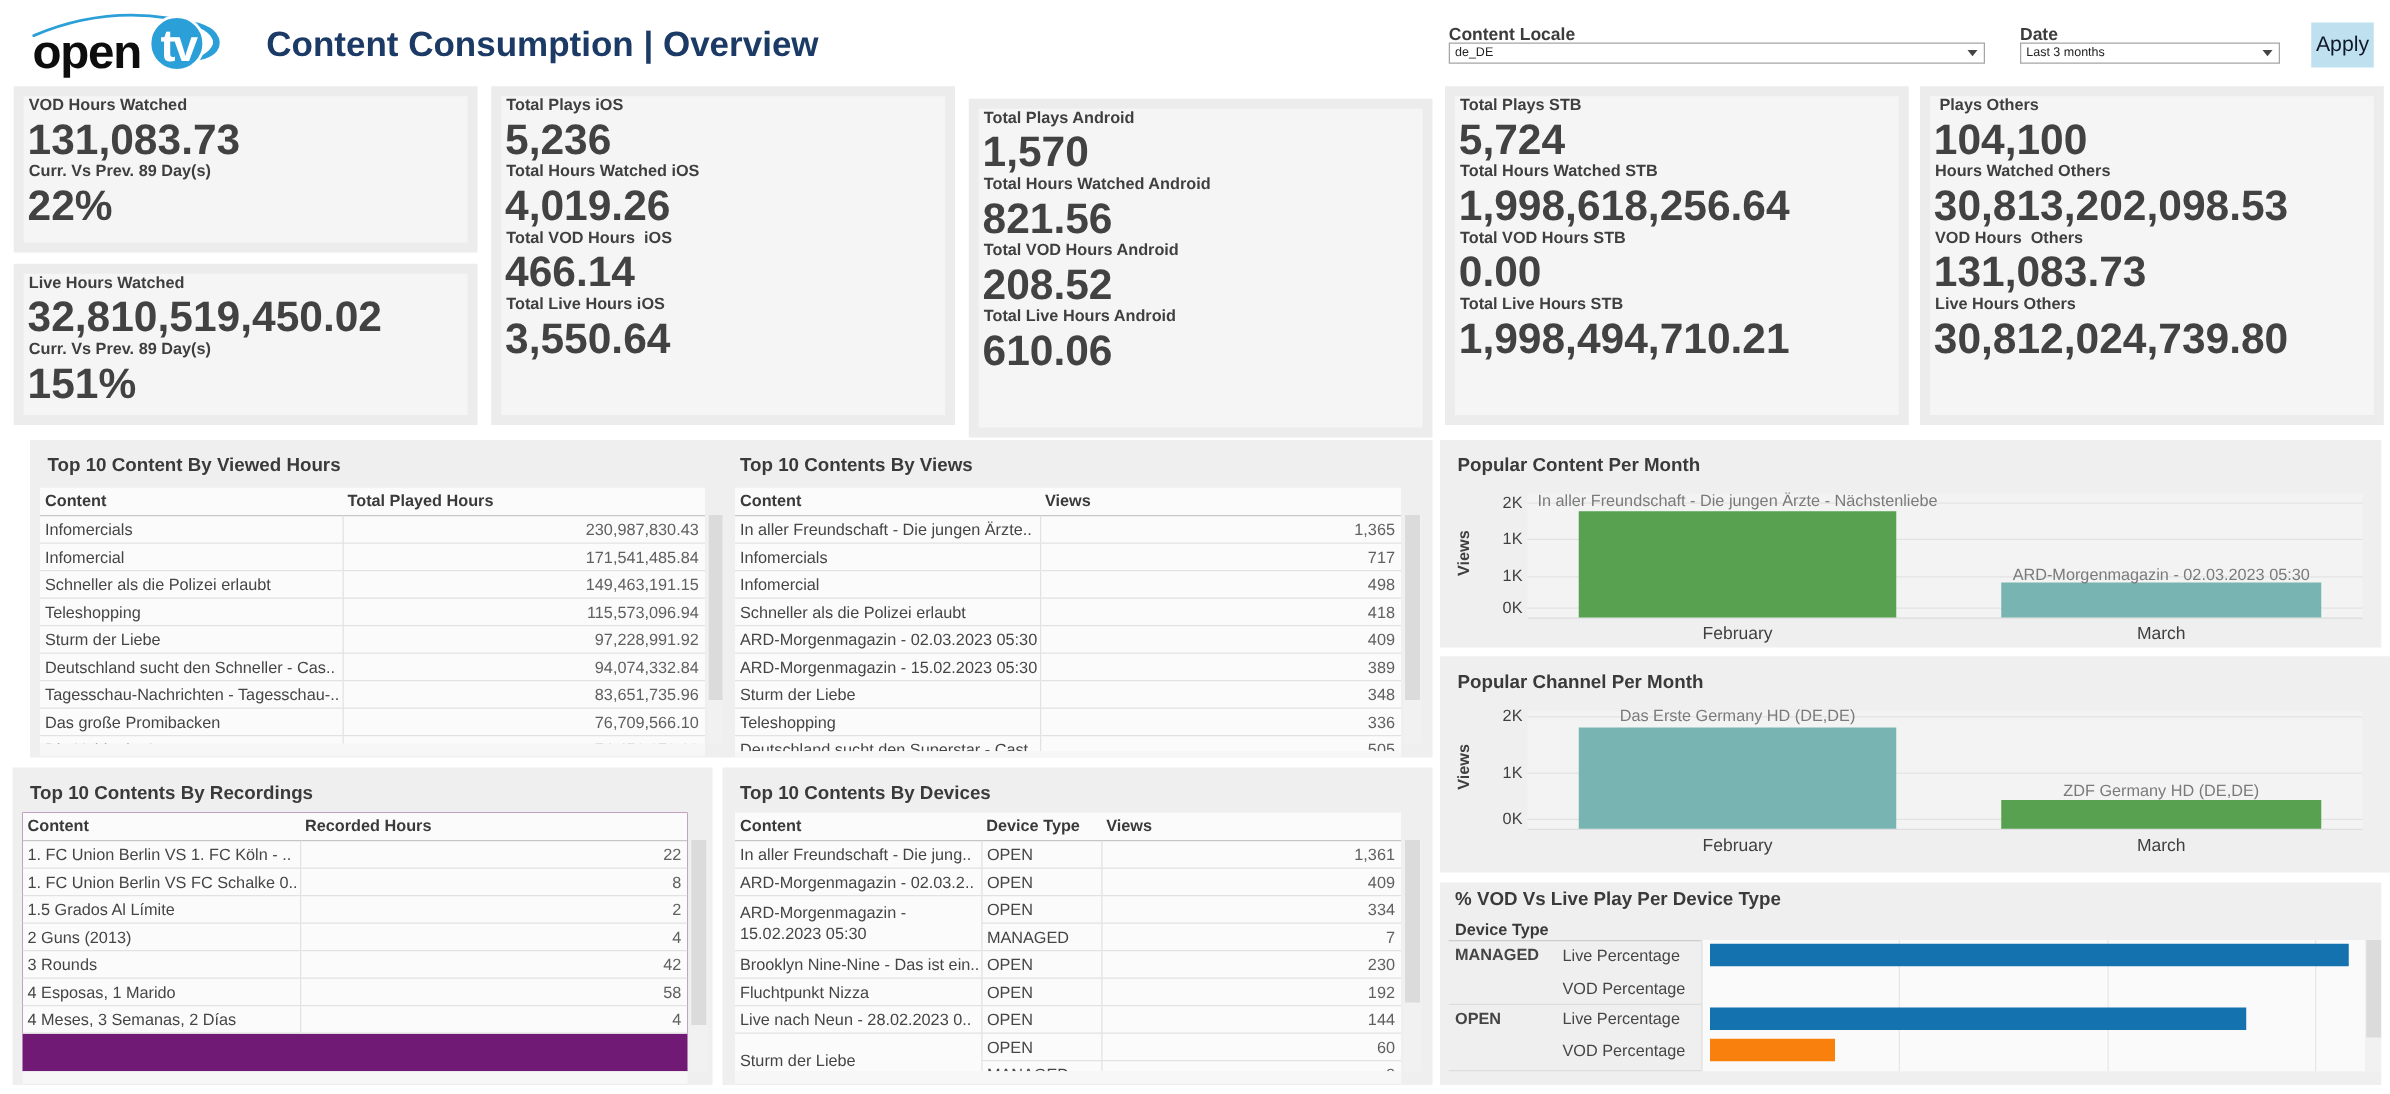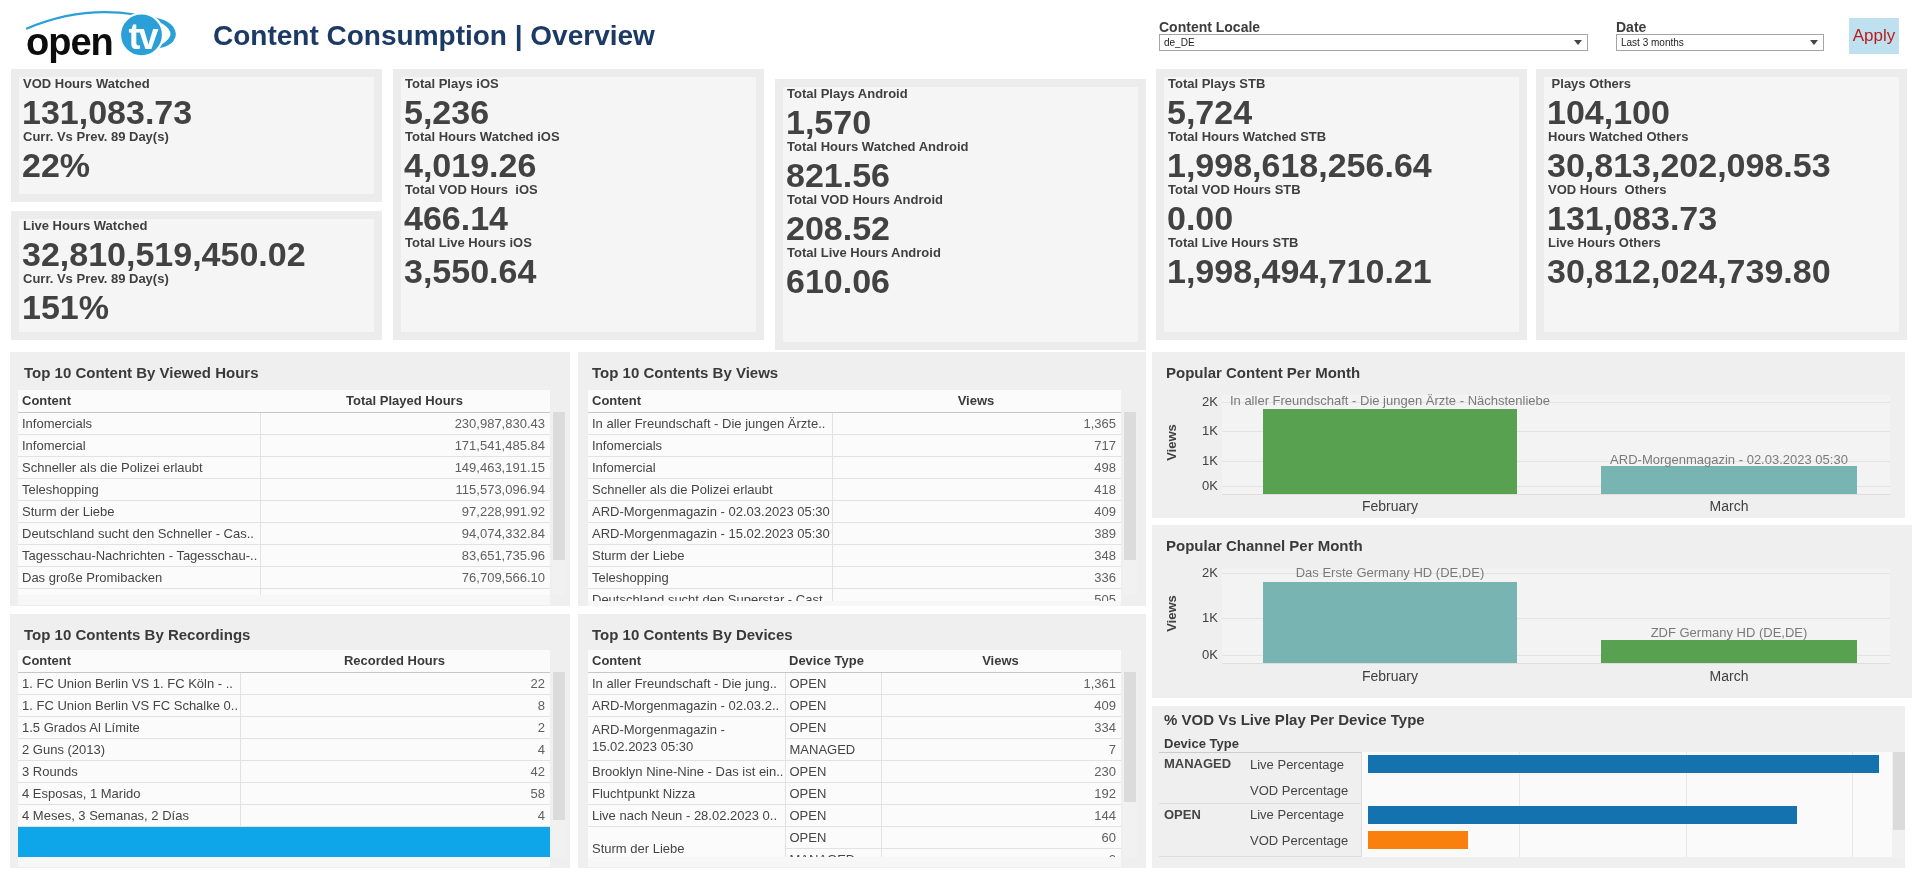--- a/index.html
+++ b/index.html
@@ -3,25 +3,25 @@
 <style>
 *{margin:0;padding:0;box-sizing:border-box;}
 html,body{width:1912px;height:875px;background:#ffffff;font-family:"Liberation Sans",sans-serif;overflow:hidden;}
 .abs{position:absolute;}
 .card{position:absolute;background:#ececec;}
 .cardin{position:absolute;left:8px;right:8px;top:8px;bottom:8px;background:#f5f5f5;}
 .kl{position:absolute;left:12px;font-size:13px;font-weight:bold;color:#3f3f3f;line-height:14px;white-space:pre;}
 .kv{position:absolute;left:11px;font-size:34px;font-weight:bold;color:#424242;line-height:34px;white-space:nowrap;}
 .panel{position:absolute;background:#efefef;overflow:hidden;}
 .ptitle{position:absolute;left:14px;top:12px;font-size:15px;font-weight:bold;color:#3a3a3a;white-space:nowrap;}
-.tview{position:absolute;overflow:hidden;background:#0ea5e9;}
+.tview{position:absolute;overflow:hidden;background:#701a75;}
 table.dt{border-collapse:collapse;width:100%;table-layout:fixed;background:#fbfbfb;font-size:13px;}
 table.dt td,table.dt th{height:22px;padding:0 0 0 4px;border-bottom:1px solid #e2e2e2;border-right:1px solid #e2e2e2;overflow:hidden;white-space:nowrap;font-weight:normal;}
 table.dt th{color:#3a3a3a;font-weight:bold;text-align:left;border-bottom:1px solid #c6c6c6;border-right:none;}
-table.dt th.num{text-align:center;padding-right:5px;}
+table.dt th.num{text-align:left;padding-right:5px;}
 table.dt td.nm{color:#454545;}
 table.dt td.num{color:#606060;text-align:right;border-right:none;padding-right:5px;}
 .vsb{position:absolute;width:14px;background:#f1f1f1;}
 .vsb .th{position:absolute;left:1px;right:1px;background:#dbdbdb;}
 .hsb{position:absolute;height:10px;background:#f7f7f7;}
 .tick{position:absolute;font-size:13px;color:#3f3f3f;text-align:right;width:42px;line-height:14px;}
 .gline{position:absolute;height:1px;background:#e3e3e3;}
 .vgline{position:absolute;width:1px;background:#e7e7e7;}
 .barlabel{position:absolute;font-size:13px;color:#7a7a7a;white-space:nowrap;text-align:center;}
 .xlabel{position:absolute;font-size:14px;color:#3f3f3f;white-space:nowrap;text-align:center;}
@@ -36,21 +36,21 @@
 <path d="M 110 5 Q 141 8 148 17.5 Q 153.5 25 148.5 32 Q 142 40 121 40.5 Q 141.5 36.5 145.5 26 Q 147 14 110 5 Z" fill="#2b9fd8"></path>
 <circle cx="116.5" cy="25.8" r="21.5" fill="#2b9fd8" stroke="#ffffff" stroke-width="2.2"></circle>
 <text x="1" y="45.5" font-size="38" font-weight="bold" letter-spacing="-1" fill="#0d0d0d" style="-webkit-text-stroke:1.4px #0d0d0d;">open</text>
 <text x="117.5" y="40" font-size="36" font-weight="bold" letter-spacing="-2" fill="#ffffff" text-anchor="middle" style="-webkit-text-stroke:0.6px #fff;">tv</text>
 </svg>
 <div class="abs" style="left:213px;top:20px;font-size:28px;font-weight:bold;color:#1c3a66;">Content Consumption | Overview</div>
 <div class="abs" style="left:1159px;top:19px;font-size:14px;font-weight:bold;color:#3c3c3c;">Content Locale</div>
 <div class="abs" style="left:1159px;top:34px;width:429px;height:17px;background:#fff;border:1px solid #a5a5a5;font-size:10px;color:#222;line-height:15px;padding-left:4px;">de_DE<span style="position:absolute;right:5px;top:5px;width:0;height:0;border-left:4px solid transparent;border-right:4px solid transparent;border-top:5px solid #444;"></span></div>
 <div class="abs" style="left:1616px;top:19px;font-size:14px;font-weight:bold;color:#3c3c3c;">Date</div>
 <div class="abs" style="left:1616px;top:34px;width:208px;height:17px;background:#fff;border:1px solid #a5a5a5;font-size:10px;color:#222;line-height:15px;padding-left:4px;">Last 3 months<span style="position:absolute;right:5px;top:5px;width:0;height:0;border-left:4px solid transparent;border-right:4px solid transparent;border-top:5px solid #444;"></span></div>
-<div class="abs" style="left:1849px;top:18px;width:50px;height:36px;background:#bfe0ee;font-size:17px;color:#b91c1c;text-align:center;line-height:36px;">Apply</div>
+<div class="abs" style="left:1849px;top:18px;width:50px;height:36px;background:#bfe0ee;font-size:17px;color:#0f172a;text-align:center;line-height:36px;">Apply</div>
 <div class="card" style="left:11px;top:69px;width:371px;height:133px;">
     <div class="cardin"></div>
     <div class="kl" style="top:8px;">VOD Hours Watched</div>
     <div class="kv" style="top:26px;">131,083.73</div>
     <div class="kl" style="top:61px;">Curr. Vs Prev. 89 Day(s)</div>
     <div class="kv" style="top:79px;">22%</div>
   </div>
 <div class="card" style="left:11px;top:211px;width:371px;height:129px;">
     <div class="cardin"></div>
     <div class="kl" style="top:8px;">Live Hours Watched</div>
@@ -95,21 +95,21 @@
     <div class="cardin"></div>
     <div class="kl" style="top:8px;"> Plays Others</div>
     <div class="kv" style="top:26px;">104,100</div>
     <div class="kl" style="top:61px;">Hours Watched Others</div>
     <div class="kv" style="top:79px;">30,813,202,098.53</div>
     <div class="kl" style="top:114px;text-align:center;">VOD Hours  Others</div>
     <div class="kv" style="top:132px;">131,083.73</div>
     <div class="kl" style="top:167px;">Live Hours Others</div>
     <div class="kv" style="top:185px;">30,812,024,739.80</div>
   </div>
-<div class="panel" style="left:10px;top:352px;width:560px;height:254px;">
+<div class="panel" style="left:24px;top:352px;width:560px;height:254px;">
     <div class="ptitle">Top 10 Content By Viewed Hours</div>
     <div class="tview" style="left:8px;top:38px;width:532px;height:205px;">
       <table class="dt">
         <colgroup>
           <col style="width:242px">
           <col>
         </colgroup>
         <tbody>
           <tr>
             <th>Content</th>

